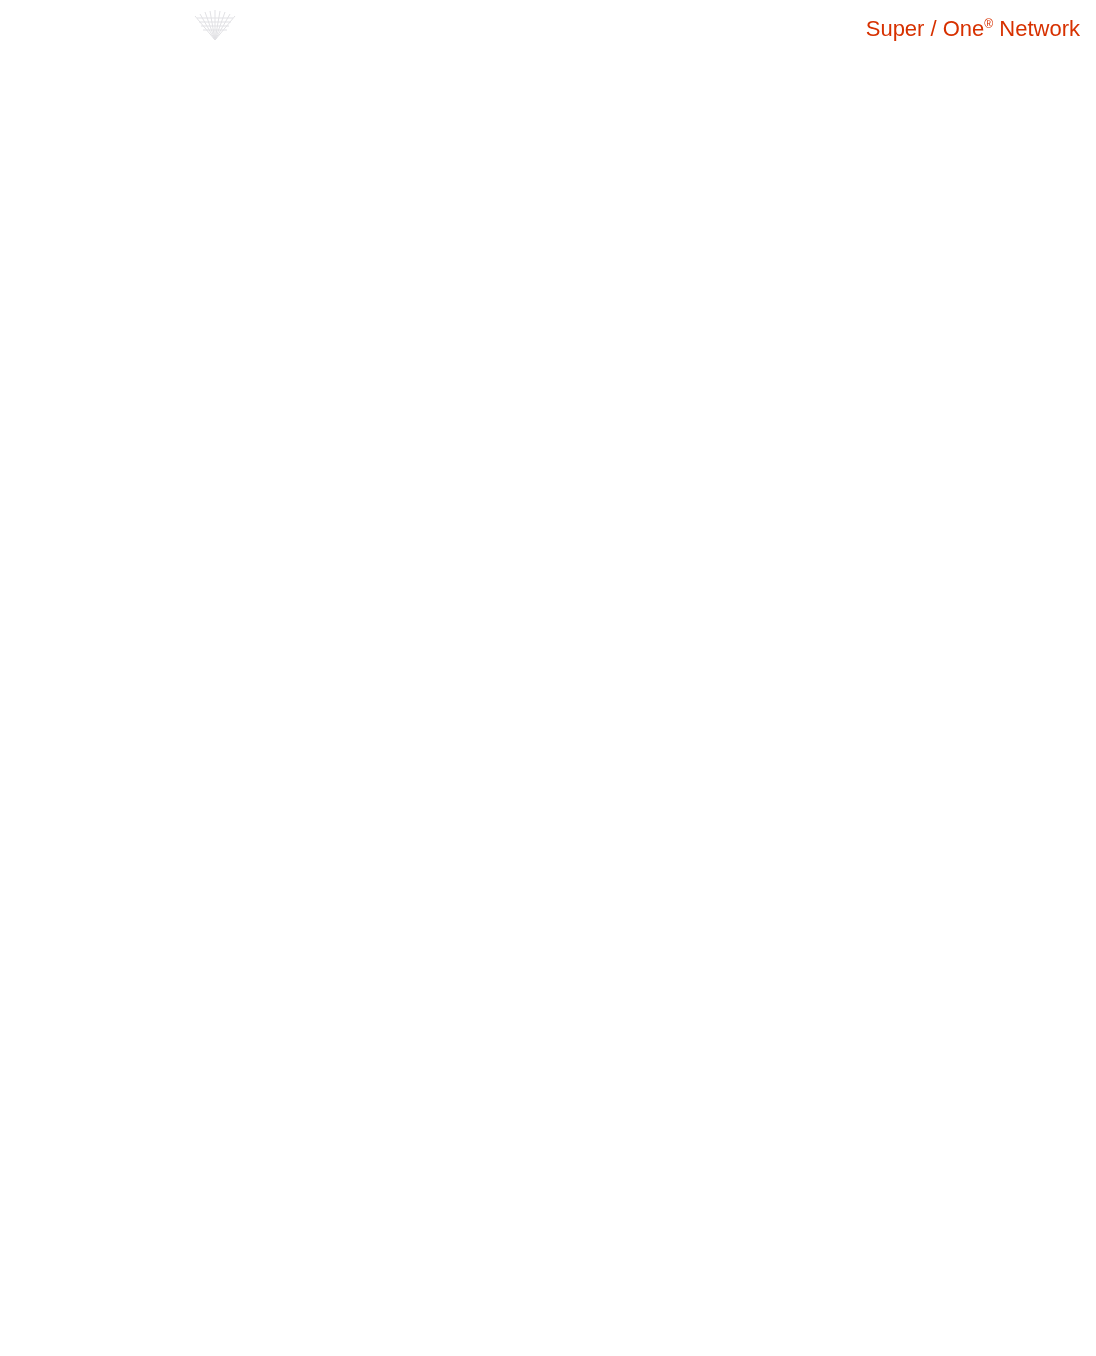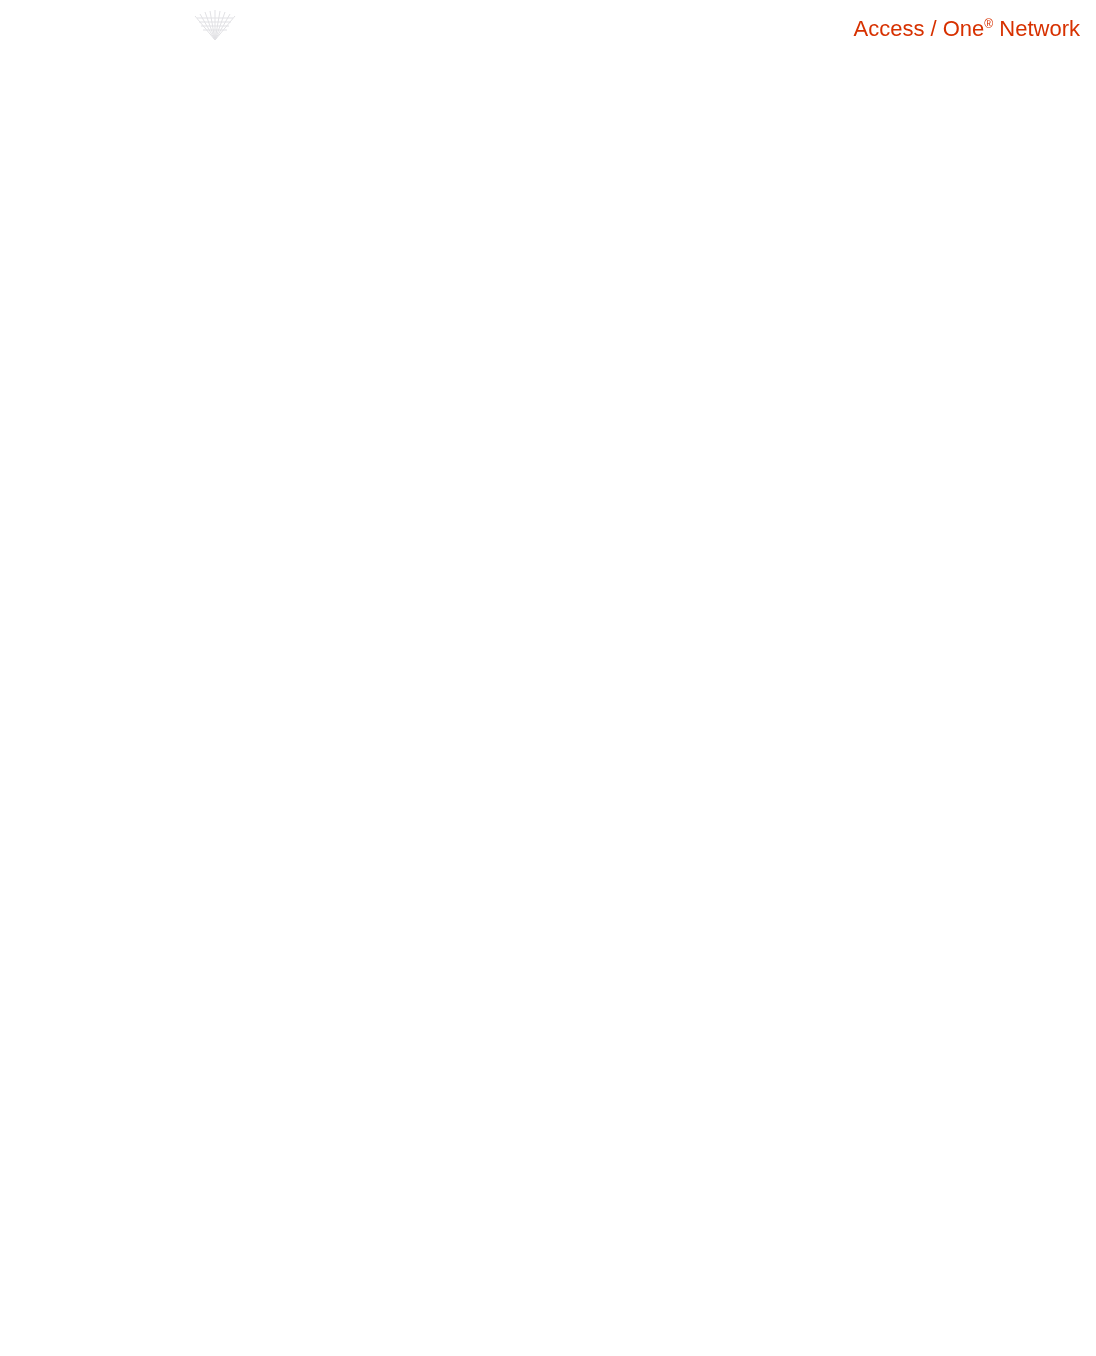--- a/index.html
+++ b/index.html
@@ -106,21 +106,21 @@
           <path d="M25 34 L35 6"></path>
           <path d="M25 34 L30 5"></path>
         <path d="M7 12 L43 12"></path>
           <path d="M9 16 L41 16"></path>
           <path d="M11 20 L39 20"></path>
           <path d="M13 24 L37 24"></path>
       </g>
     </svg>
   </div>
   <div class="header-title">
-    <span>Access / One</span><sup>®</sup><span> Network</span>
+    <span>Super / One</span><sup>®</sup><span> Network</span>
   </div>
 </div>
 
 <div class="side-tab">IX</div>
 
 <div class="content">
   <div class="col" id="col1">
       <div class="subentry"><span>reboot </span><span class="ref">127</span></div>
       <div class="entry"><span>subnet management </span><span class="ref">125</span></div>
       <div class="entry"><span>Super G </span><span class="ref">22</span></div>

